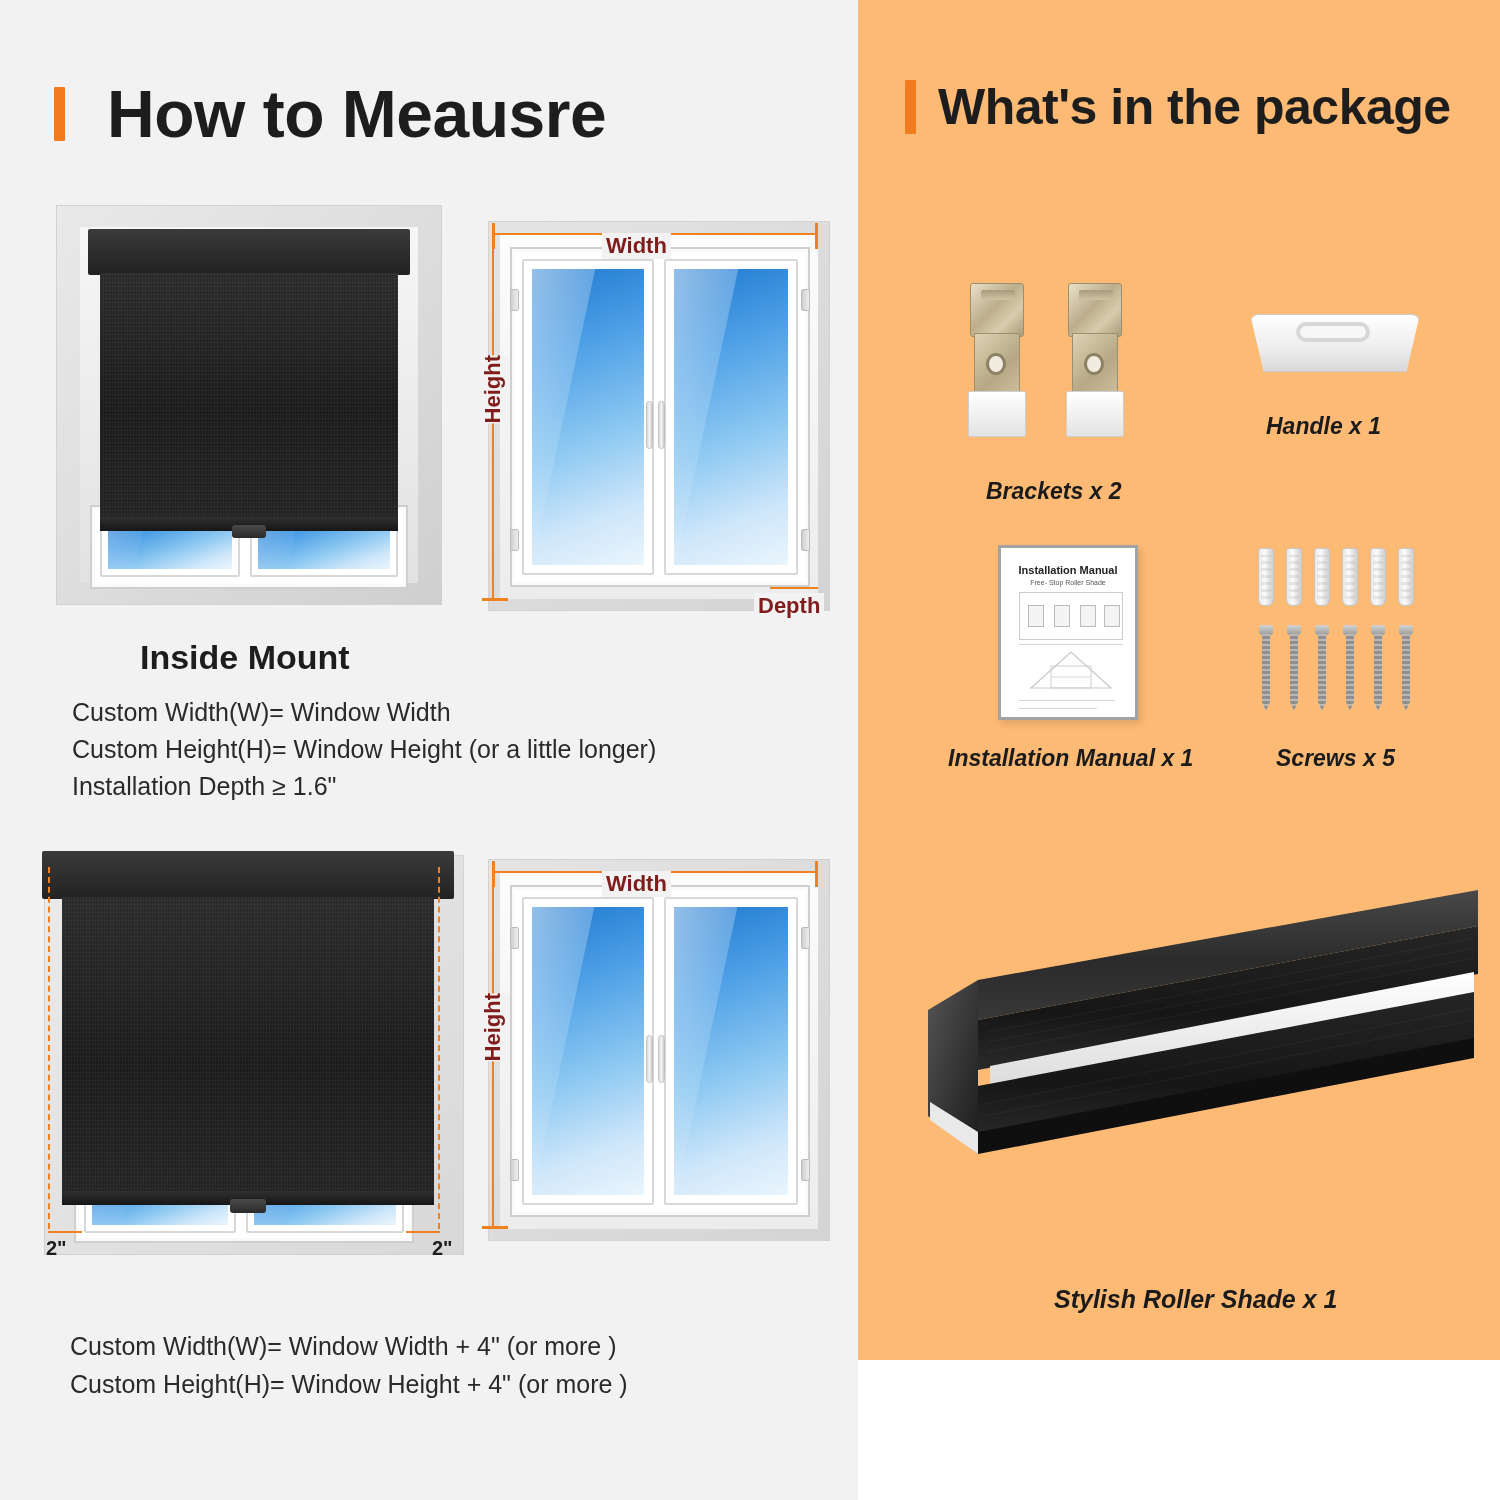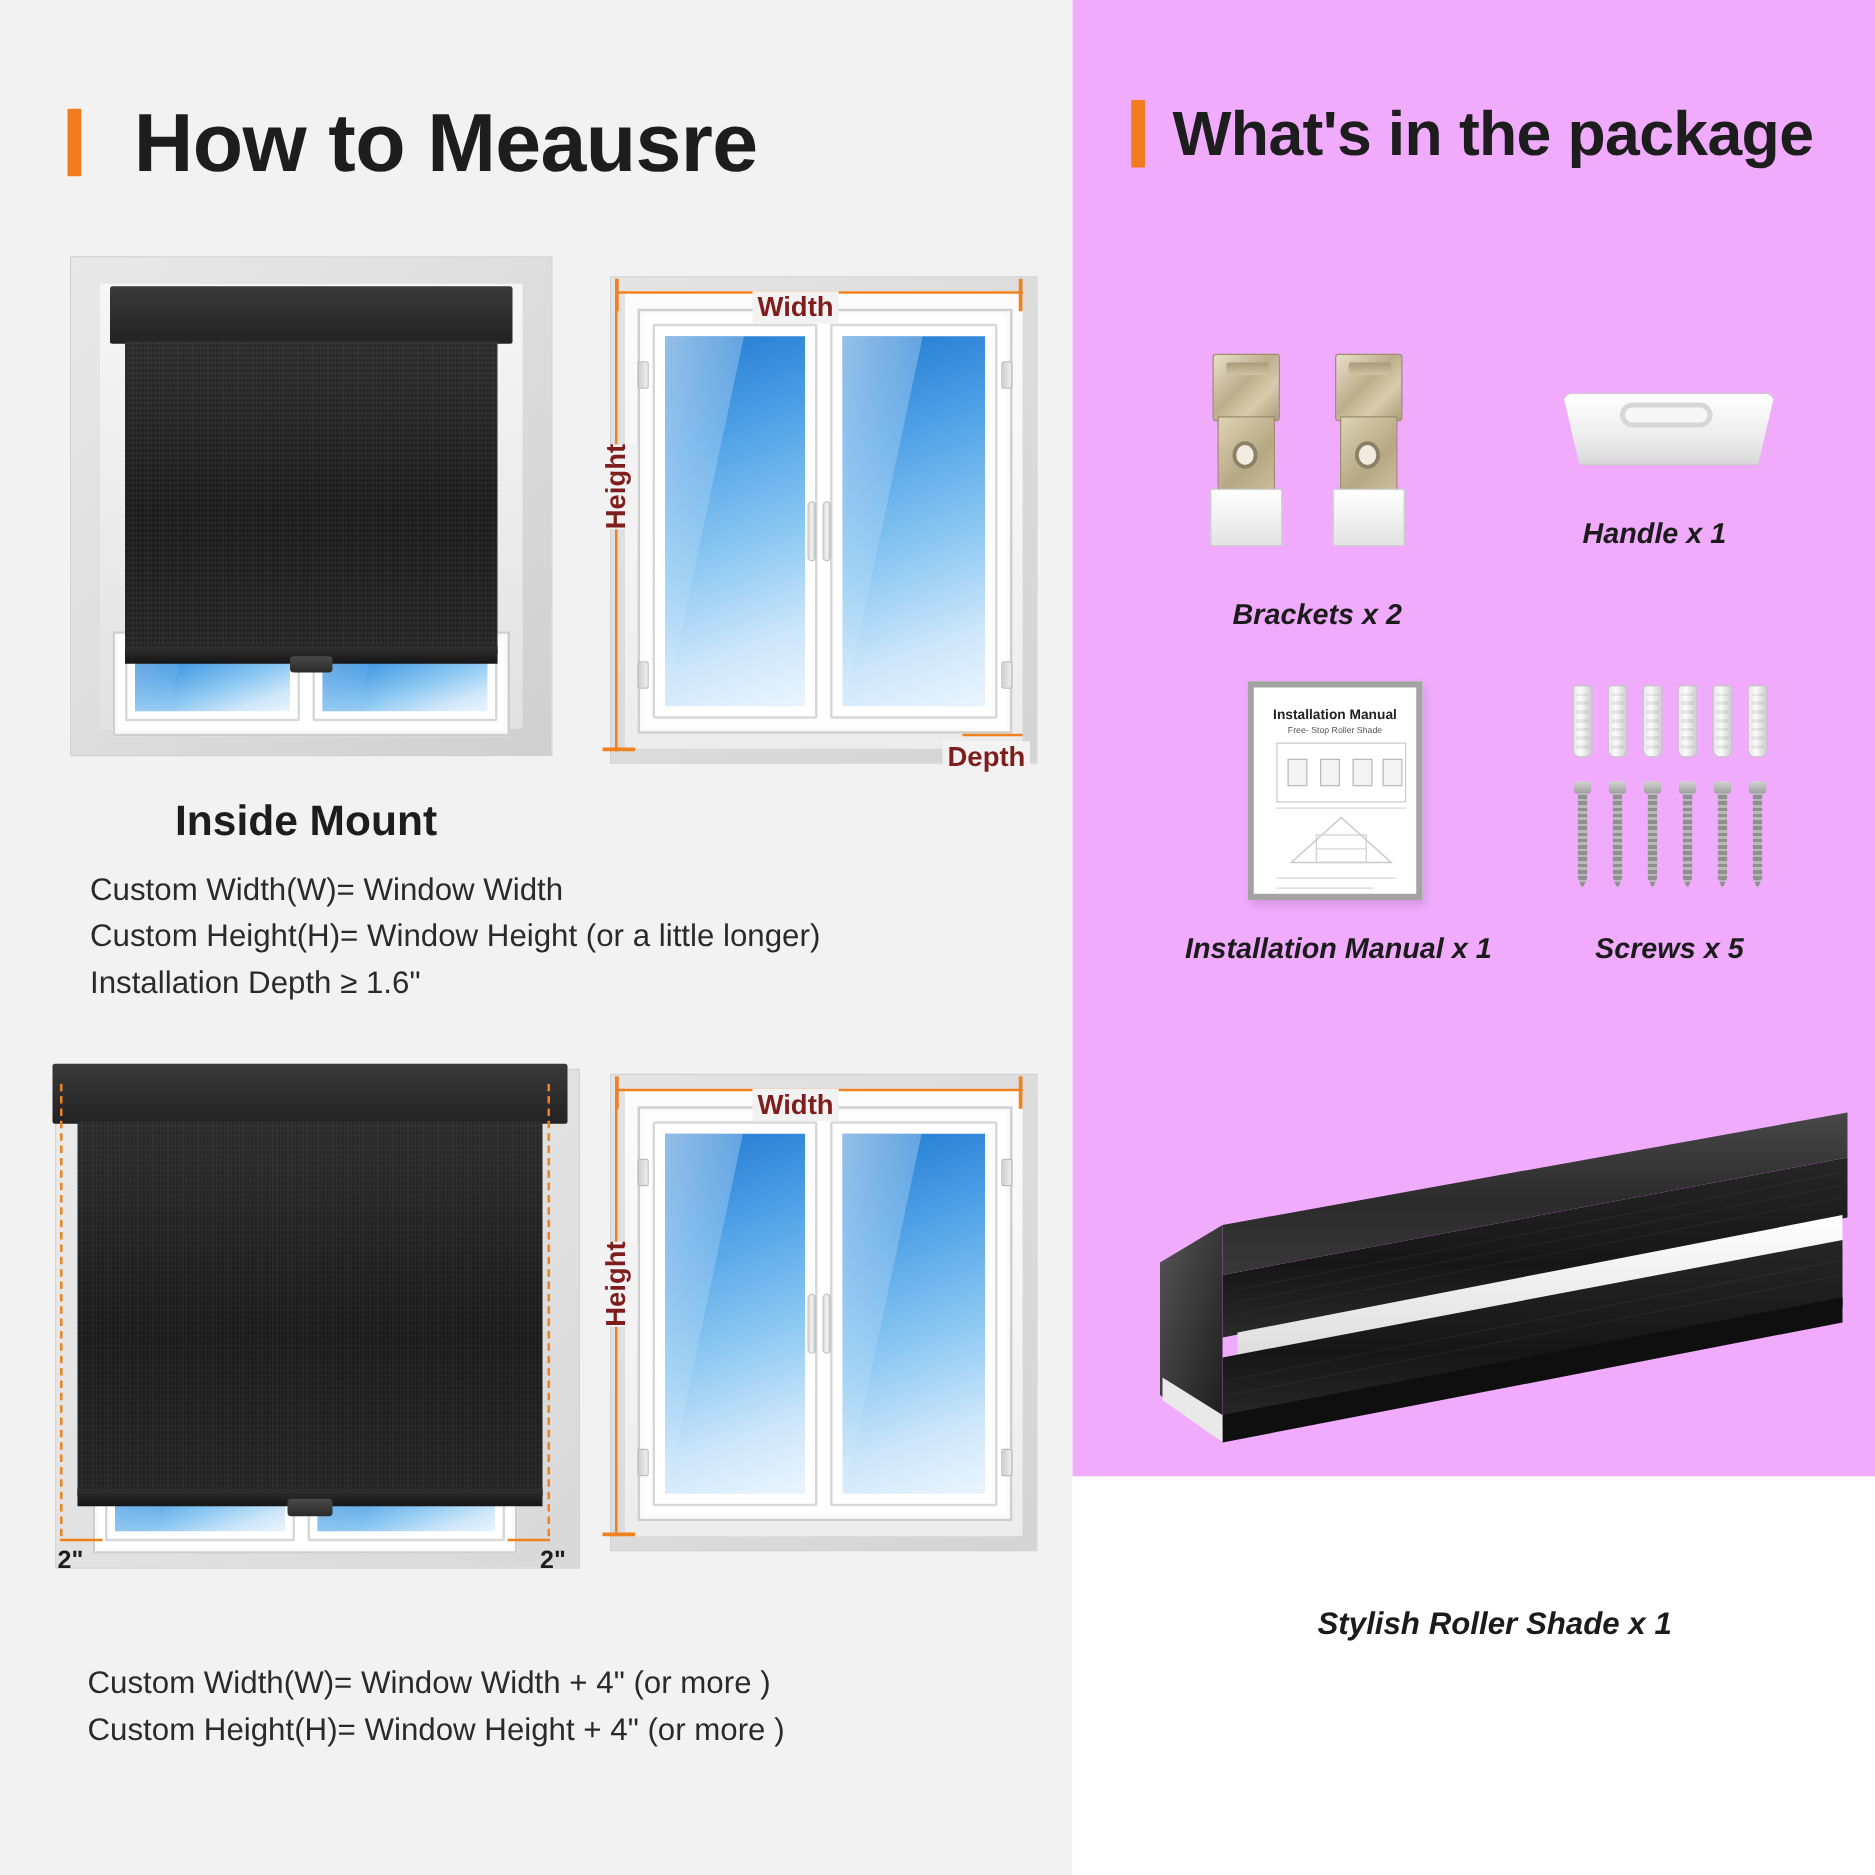--- a/index.html
+++ b/index.html
@@ -12,22 +12,22 @@
     position:relative;
   }
   .page { position:absolute; inset:0; display:flex; }
   
   .left {
     width:858px; height:1500px;
     background:#f2f2f2;
     position:relative;
   }
   .right {
-    width:642px; height:1181px;
-    background:#f0abfc;
+    width:642px; height:1360px;
+    background:#fdba74;
     position:relative;
   }
   .divider {
     position:absolute; left:858px; top:0; width:3px; height:1500px;
     background:#ffffff;
   }
   .section-title {
     position:absolute;
     display:flex; align-items:center;
     font-weight:bold;
@@ -189,21 +189,21 @@
     clip-path:polygon(0 0,100% 0,92% 100%,8% 100%);
   }
   .handle .h-grip {
     position:absolute; left:46px; top:22px; width:74px; height:20px;
     border:4px solid #d7d7d7; border-radius:10px;
     background:#f7f7f7;
   }
   
   .manual {
     position:absolute; width:140px; height:175px;
-    background:#ffffff; border:5px solid #a3a3a3;
+    background:#ffffff; border:3px solid #a3a3a3;
     box-shadow:3px 4px 7px rgba(0,0,0,.12);
   }
   .manual .m-title {
     position:absolute; left:0; right:0; top:16px;
     text-align:center; font-size:11px; font-weight:bold; color:#222;
   }
   .manual .m-sub {
     position:absolute; left:0; right:0; top:31px;
     text-align:center; font-size:7px; color:#555;
   }

